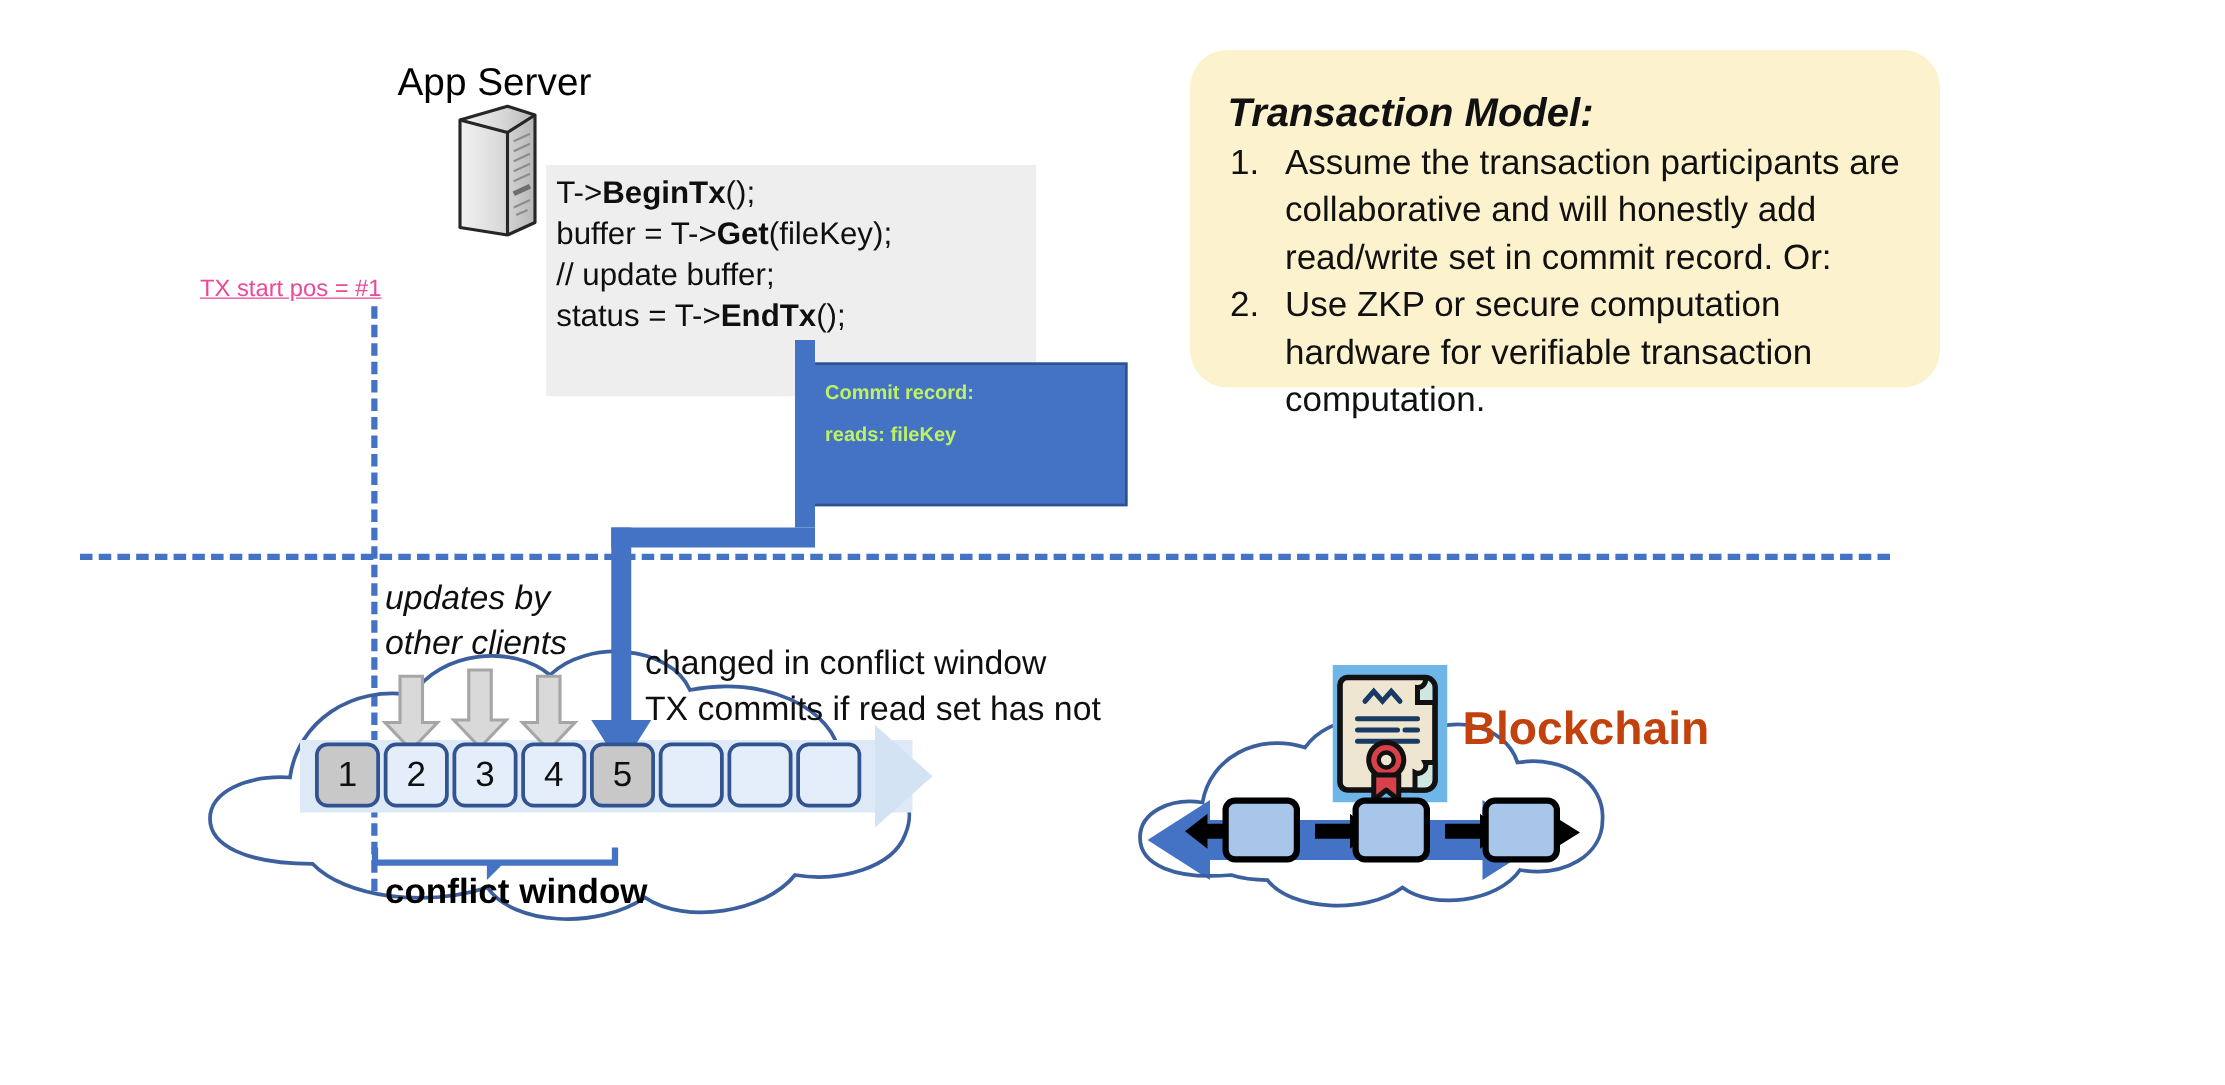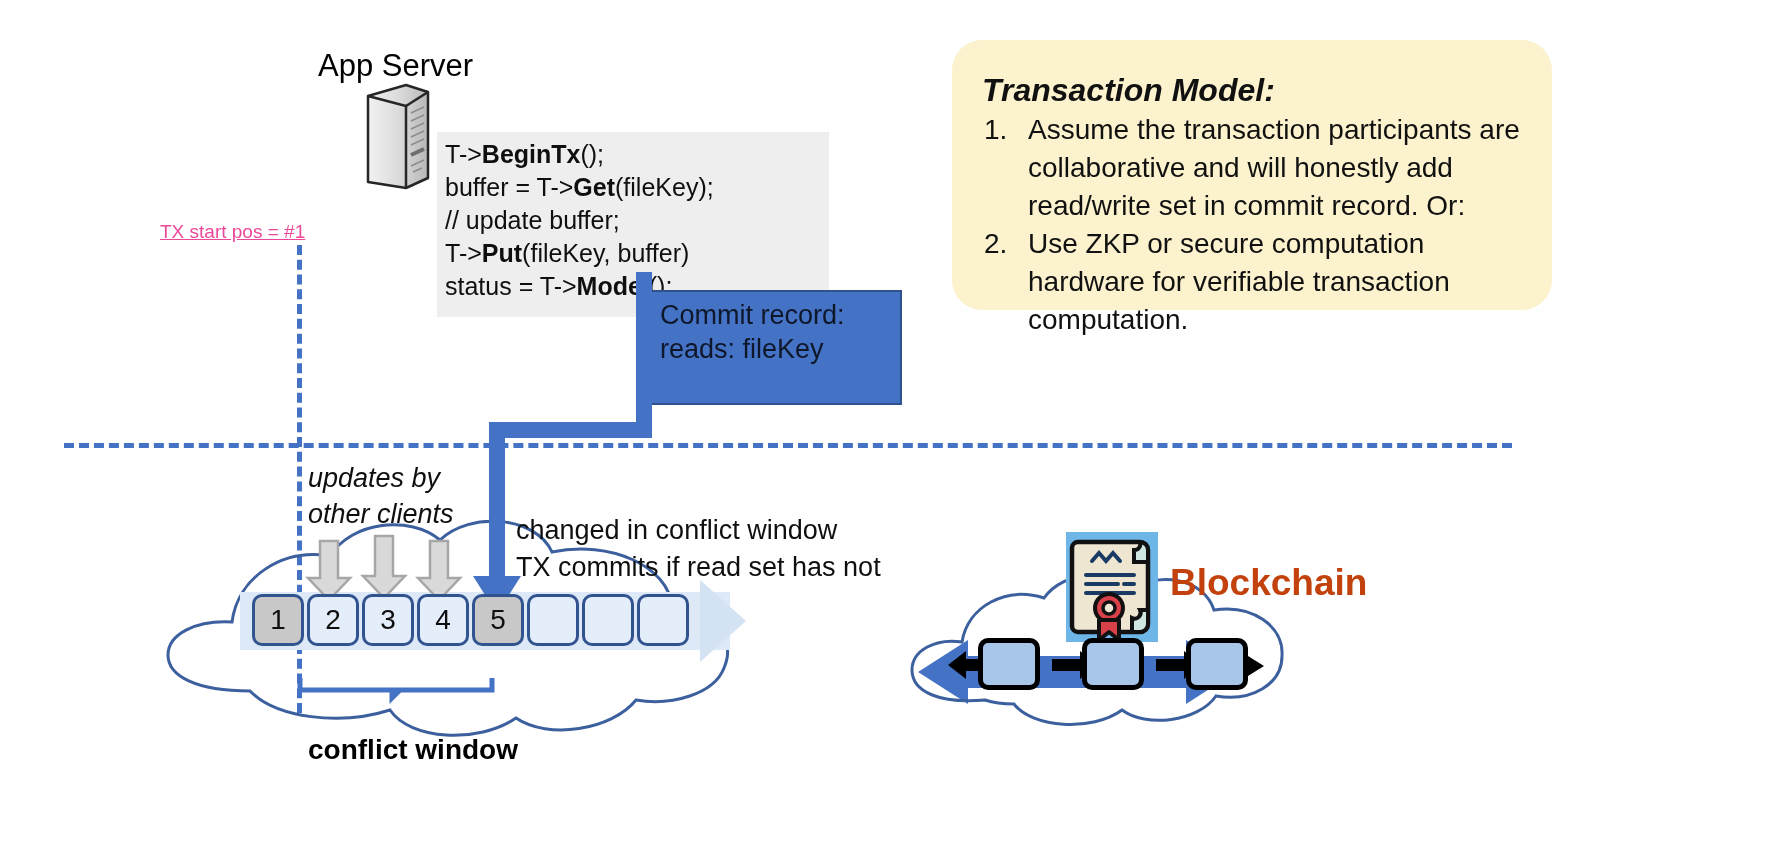--- a/index.html
+++ b/index.html
@@ -46,21 +46,21 @@
     border-top:5px dashed #4472c4;
   }
 
   
   #commit-record-box{
     left:644px;top:290px;width:258px;height:115px;
     background:#4472c4;border:2px solid #2f528f;
     box-sizing:border-box;padding:6px 0 0 14px;
   }
   #commit-record-box .crline{
-    font-size:27px;line-height:34px;color:#0f172a;white-space:nowrap;
+    font-size:16px;line-height:34px;color:#bef264;white-space:nowrap;font-weight:bold;
   }
 
   
   #transaction-model{
     left:952px;top:40px;width:600px;height:270px;
     background:#fcf2cd;border-radius:30px;
     box-sizing:border-box;padding:16px 26px 0 30px;
   }
   #tm-title{
     font-size:32px;font-style:italic;font-weight:bold;color:#111;
@@ -79,21 +79,20 @@
     white-space:nowrap;
     font-style:italic;
   }
   #tx-commits-label{
     left:516px;top:512px;font-size:27px;line-height:37px;color:#0f0f0f;
     white-space:nowrap;
   }
   #conflict-window-label{
     left:308px;top:697px;font-size:28px;font-weight:bold;color:#000;
     white-space:nowrap;
-    margin-top:37px;
   }
   #blockchain-label{
     left:1170px;top:562px;font-size:37px;font-weight:bold;color:#c2410c;
     white-space:nowrap;
   }
 
   
   .svg-layer{left:0;top:0;width:1780px;height:868px;pointer-events:none;}
 
   
@@ -134,22 +133,21 @@
   <g stroke="#8c8c8c" stroke-width="1.6" fill="none">
     <path d="M49 84 L62 78"></path>
       <path d="M51 90 L60 86"></path>
   </g>
 </svg>
 
 <div class="abs" id="code-box">
   <div class="line">T-&gt;<b>BeginTx</b>();</div>
   <div class="line">buffer = T-&gt;<b>Get</b>(fileKey);</div>
   <div class="line">// update buffer;</div>
-  <div class="line">T-&gt;<b>Put</b>(fileKey, buffer)</div>
-  <div class="line">status = T-&gt;<b>Model</b>();</div>
+  <div class="line">status = T-&gt;<b>EndTx</b>();</div>
 </div>
 
 <div class="abs" id="tx-start-pos">TX start pos = #1</div>
 <div class="abs" id="tx-start-dashed"></div>
 
 <div class="abs" id="layer-separator"></div>
 
 <div class="abs" id="commit-record-box">
   <div class="crline">Commit record:</div>
   <div class="crline">reads: fileKey</div>

